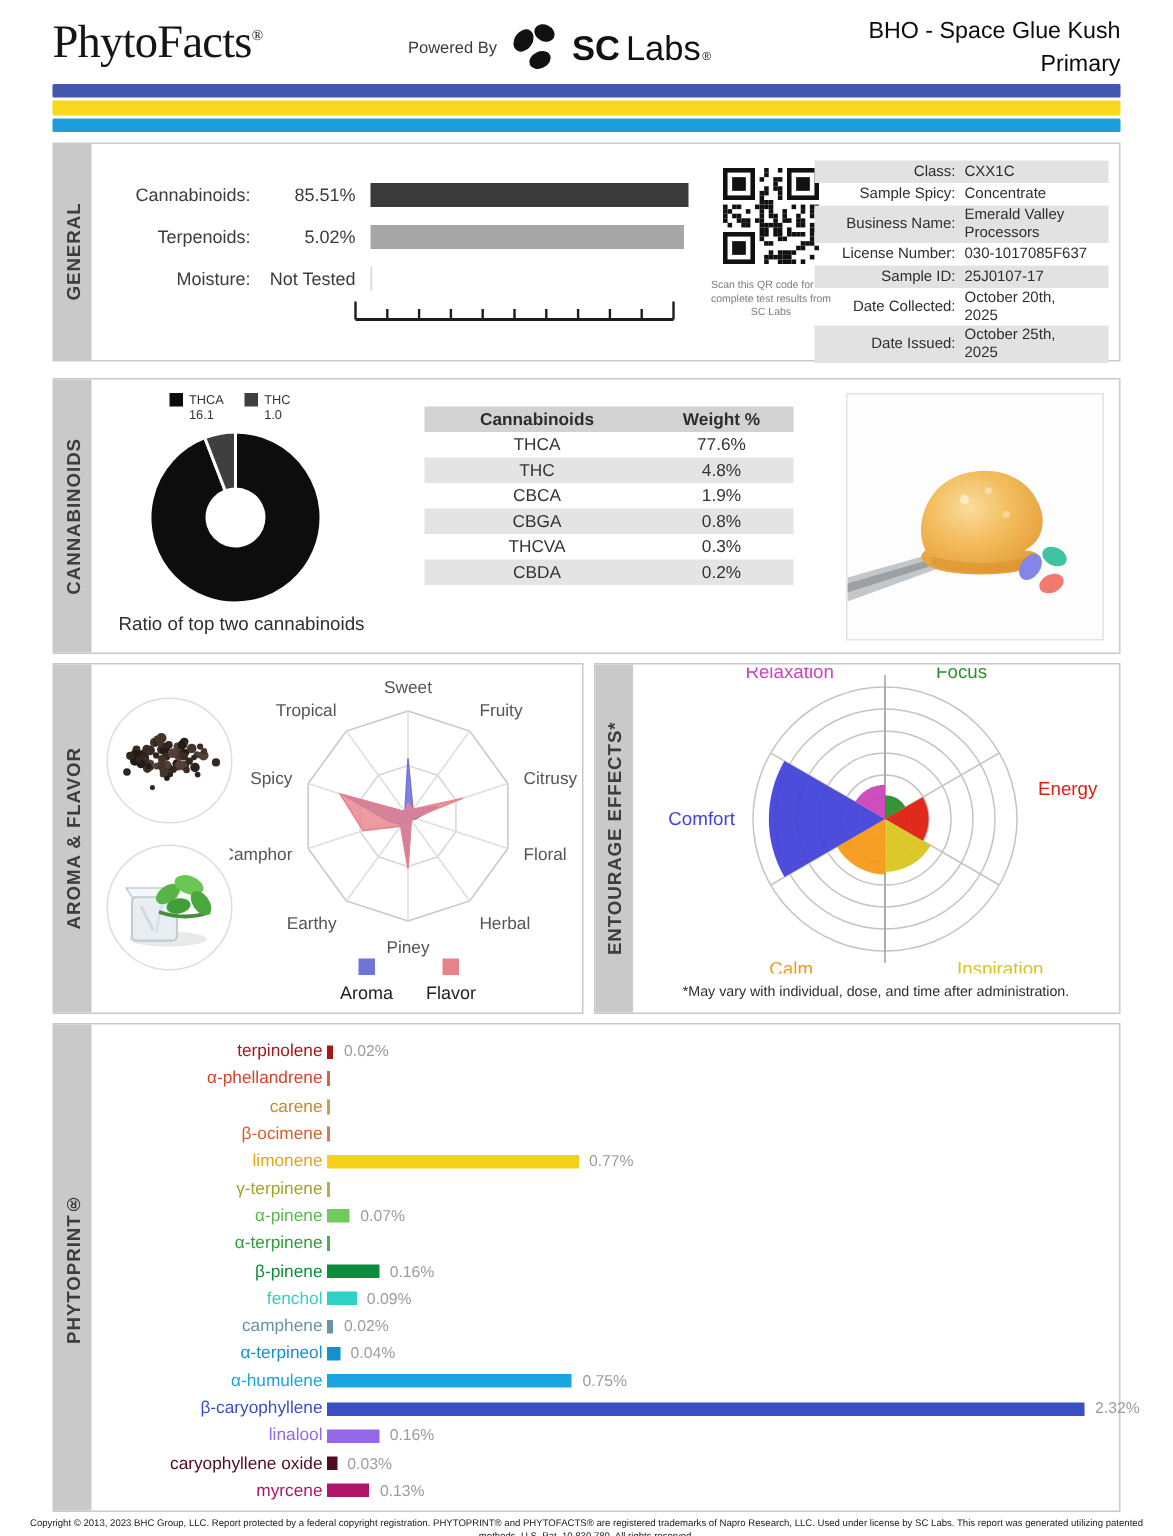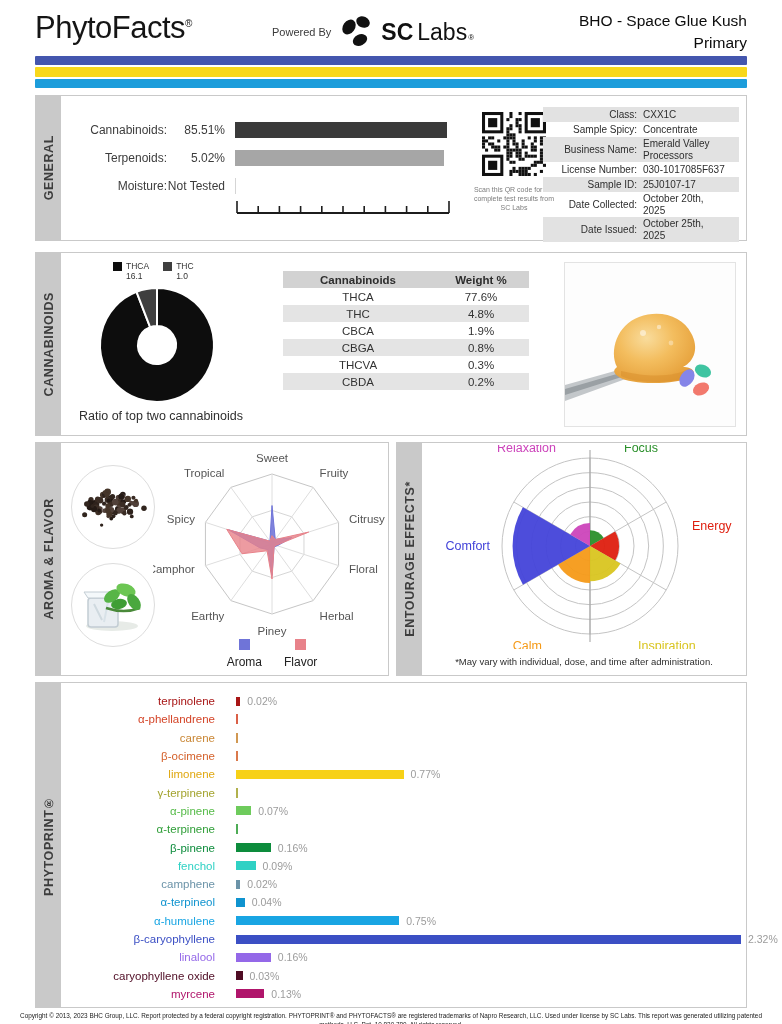--- a/index.html
+++ b/index.html
@@ -1,21 +1,21 @@
 <!DOCTYPE html>
 <html><head>
 <meta charset="utf-8">
 <style>
   html,body{margin:0;padding:0;background:#fff;}
   body{font-family:"Liberation Sans","DejaVu Sans",sans-serif;width:782px;height:1024px;overflow:hidden;color:#222;}
   .page{position:relative;width:782px;height:1024px;background:#fff;}
 
   
   .hdr{position:relative;height:56px;}
-  .brand{position:absolute;left:35px;top:10px;font-size:31px;font-weight:500;letter-spacing:-0.5px;color:#151515;}
+  .brand{position:absolute;left:35px;top:10px;font-size:31px;font-weight:500;letter-spacing:-0.5px;color:#151515;font-family:Liberation Serif, serif;}
   .brand sup{font-size:10px;font-weight:400;}
   .powered{position:absolute;left:272px;top:14px;display:flex;align-items:center;gap:8px;}
   .powered .pb{font-size:11px;color:#3a3a3a;}
   .sclabs{font-size:23px;color:#111;display:flex;align-items:baseline;}
   .sclabs .sc{font-weight:bold;}
   .sclabs .labs{font-weight:400;margin-left:4px;}
   .sclabs sup{font-size:8px;margin-left:1px;}
   .hdr-title{position:absolute;right:35px;top:10px;text-align:right;font-size:15.5px;line-height:1.4;color:#0c0c0c;}
 
   
@@ -25,21 +25,21 @@
   
   .section{margin:0 35px;border:1.5px solid #c9c9c9;display:flex;background:#fff;box-sizing:border-box;}
   .tab{width:25px;flex:none;background:#c9c9c9;display:flex;align-items:center;justify-content:center;}
   .tab span{writing-mode:vertical-rl;transform:rotate(180deg);font-size:12.5px;font-weight:bold;letter-spacing:0.6px;color:#3d3d3d;white-space:nowrap;}
   .content{flex:1;position:relative;}
 
   
   .stats{position:absolute;left:14px;top:20px;}
   .stat-row{display:flex;align-items:center;height:28px;}
   .stat-label{width:92px;text-align:right;font-size:12px;color:#3c3c3c;flex:none;}
-  .stat-value{width:58px;text-align:right;font-size:12px;color:#3c3c3c;flex:none;margin-right:10px;}
+  .stat-value{width:58px;text-align:right;font-size:12px;color:#3c3c3c;flex:none;margin-right:10px;margin-left:12px;}
   .stat-bar{height:16px;flex:none;}
   .stat-tick{width:1px;height:16px;background:#d5d5d5;flex:none;}
   .ruler{position:absolute;left:174px;top:102px;}
   .qr-wrap{position:absolute;left:408px;top:16px;width:90px;text-align:center;}
   .qr-cap{margin-top:5px;font-size:7px;line-height:1.3;color:#7d7d7d;}
   .info-table{position:absolute;right:7px;top:11px;width:196px;font-size:10px;}
   .info-row{display:flex;align-items:center;min-height:15px;}
   .info-row.alt{background:#e2e2e2;}
   .info-label{width:94px;text-align:right;color:#2e2e2e;flex:none;padding:1px 0;}
   .info-value{flex:1;padding:1px 12px 1px 6px;color:#2e2e2e;line-height:1.15;}
@@ -66,21 +66,21 @@
   .circle-img{width:82px;height:82px;border-radius:50%;border:1px solid #ddd;background:#fff;overflow:hidden;margin-bottom:14px;}
   .radar-wrap{position:absolute;left:92px;top:4px;}
   .radar-legend{position:absolute;left:92px;top:196px;width:238px;display:flex;justify-content:center;gap:22px;font-size:12px;color:#222;}
   .leg-item{display:flex;align-items:center;gap:5px;flex-direction:column;}
   .leg-sq{width:11px;height:11px;}
   .ee-note{position:absolute;left:0;right:0;bottom:8px;text-align:center;font-size:9.5px;color:#2e2e2e;}
 
   
   .terp{position:absolute;left:6px;top:9px;right:6px;}
   .terp-row{display:flex;align-items:center;height:18.3px;}
-  .terp-label{width:148px;flex:none;text-align:right;font-size:11.5px;padding-right:21px;}
+  .terp-label{width:148px;flex:none;text-align:right;font-size:11.5px;padding-right:3px;}
   .terp-barzone{flex:1;display:flex;align-items:center;}
   .terp-bar{height:9px;flex:none;}
   .terp-ztick{width:2px;height:10px;flex:none;opacity:.85;}
   .terp-val{margin-left:7px;font-size:10.5px;color:#9c9c9c;}
 
   .footer{margin:3px 20px 0 20px;text-align:center;font-size:6.4px;line-height:1.45;color:#222;}
 </style>
 </head>
 <body>
 

